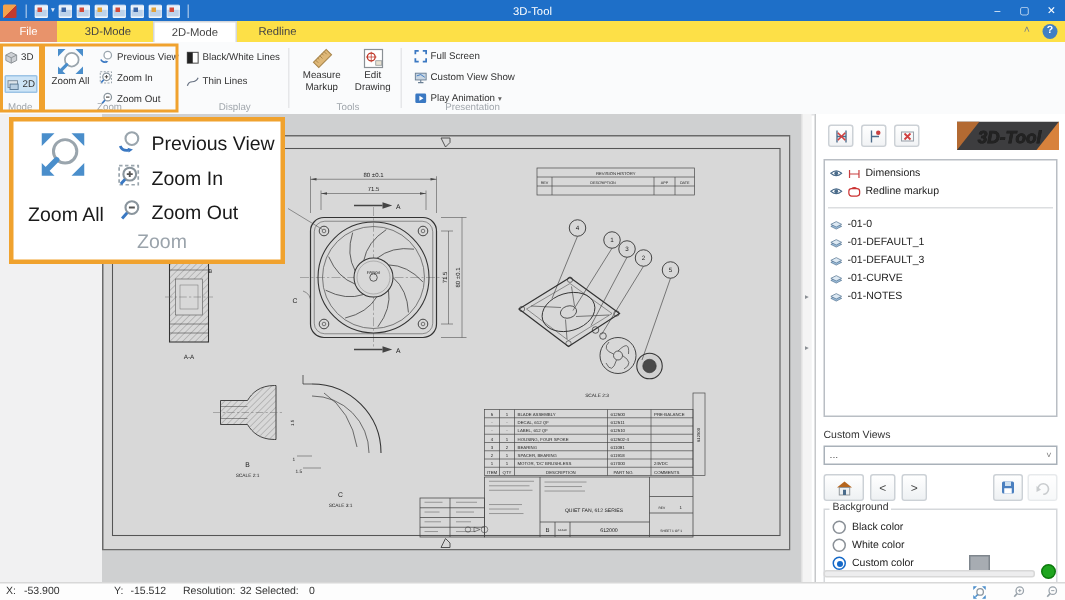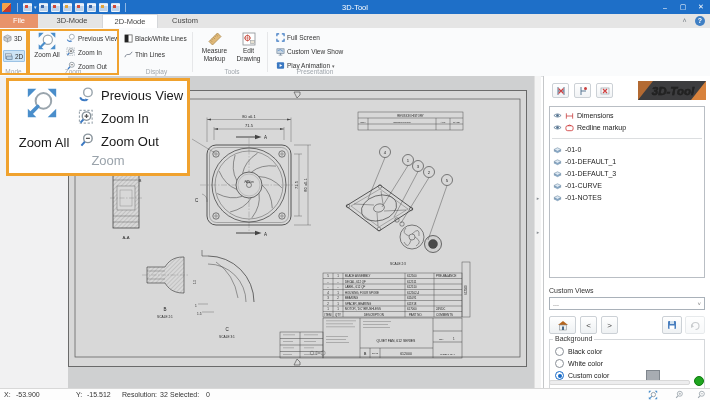--- a/index.html
+++ b/index.html
@@ -15,21 +15,21 @@
   .qat-btn{width:9px;height:9px;margin:0 1.5px;border-radius:1px;background:linear-gradient(180deg,#e9f1fa 0 35%,#bcd2ea 35% 100%);border:1px solid rgba(255,255,255,.35);box-sizing:border-box;position:relative;}
   .qat-btn::after{content:"";position:absolute;left:1px;top:1px;width:3px;height:3px;background:#d24a3a;}
   .qat-btn.b2::after{background:#3a66a8;}
   .qat-btn.b3::after{background:#e0a23a;}
   .qat-caret{color:#dce9f6;font-size:5px;line-height:9px;margin:0 1px;}
   .tb-title{position:absolute;left:0;right:0;text-align:center;color:#fff;font-size:7.5px;pointer-events:none;}
   .winbtns{margin-left:auto;display:flex;height:14px;}
   .winbtn{width:18px;height:14px;color:#fff;font-size:7px;display:flex;align-items:center;justify-content:center;}
 
   
-  .tabbar{position:absolute;left:0;top:14px;width:710px;height:14px;background:#e5e5e5;}
+  .tabbar{position:absolute;left:0;top:14px;width:710px;height:14px;background:#fde047;}
   .tab{position:absolute;top:0;height:14px;line-height:14px;text-align:center;font-size:7.5px;color:#444;}
   .tab-file{left:0;width:38px;background:#E8936B;color:#fff;}
   .tab-3d{left:44px;width:56px;}
   .tab-2d{left:102px;width:56px;background:#fff;border:1px solid #d5d7da;border-bottom:none;box-sizing:border-box;}
   .tab-opt{left:162px;width:46px;}
   .tab-collapse{position:absolute;right:20px;top:2px;width:11px;height:10px;color:#7a8086;font-size:7px;text-align:center;line-height:10px;}
   .tab-help{position:absolute;right:5px;top:2px;width:10px;height:10px;border-radius:5px;background:#3f7fc4;color:#fff;font-size:7px;font-weight:bold;text-align:center;line-height:10px;}
 
   
   .ribbon{position:absolute;left:0;top:28px;width:710px;height:48px;background:#fafbfc;border-bottom:1px solid #e3e4e6;}
@@ -99,21 +99,21 @@
     <div class="winbtn">–</div>
     <div class="winbtn">▢</div>
     <div class="winbtn">✕</div>
   </div>
 </div>
 
 <div class="tabbar">
   <div class="tab tab-file">File</div>
   <div class="tab tab-3d">3D-Mode</div>
   <div class="tab tab-2d">2D-Mode</div>
-  <div class="tab tab-opt">Custom</div>
+  <div class="tab tab-opt">Redline</div>
   <div class="tab-collapse">˄</div>
   <div class="tab-help">?</div>
 </div>
 
 <div class="ribbon">
 
   <div class="rgroup" style="left:0;width:27px;">
     <div class="rbtn" style="left:3px;top:4px;width:22px;height:12px;">
       <span class="ric">
           <svg width="9" height="9" viewBox="0 0 10 10">

